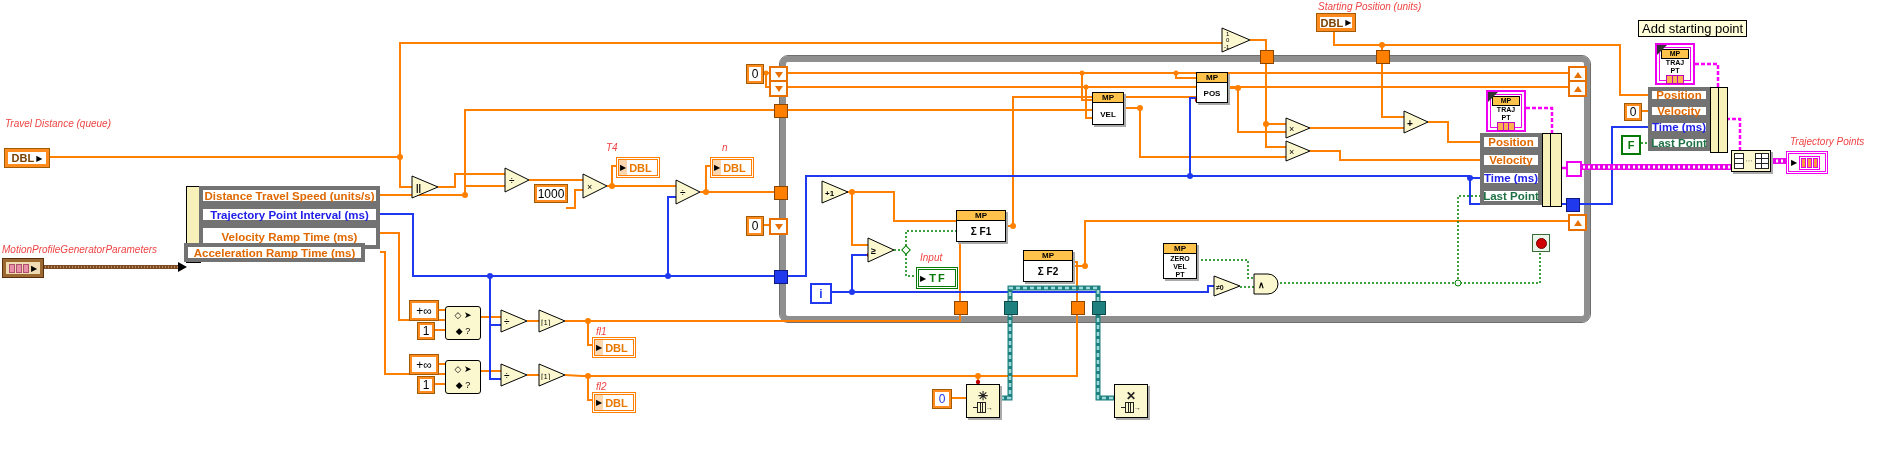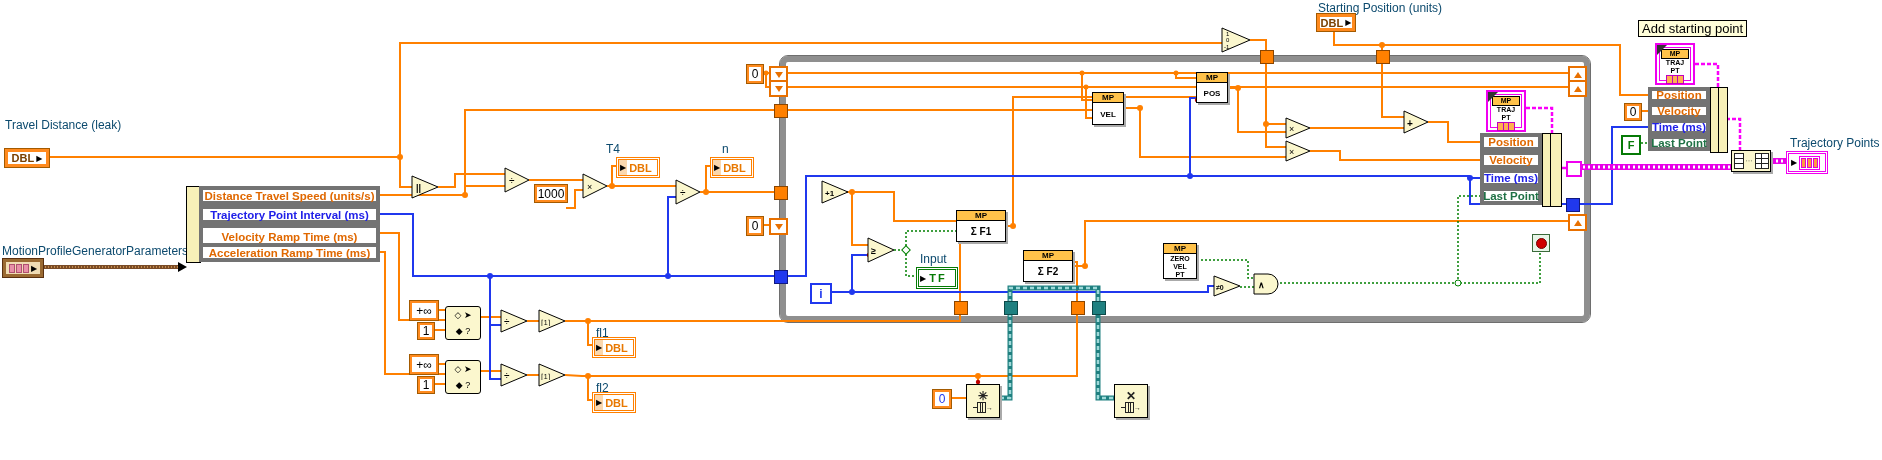--- a/index.html
+++ b/index.html
@@ -1,20 +1,20 @@
 <!DOCTYPE html>
 <html><head>
 <meta charset="utf-8">
 <style>
   html,body{margin:0;padding:0;background:#fff;}
   .stage{position:relative;width:1882px;height:460px;background:#fff;overflow:hidden;
          font-family:"Liberation Sans",sans-serif;}
   .abs{position:absolute;}
   svg{position:absolute;left:0;top:0;pointer-events:none;}
-  .plabel{font-size:12px;color:#0c4a6e;white-space:nowrap;}
+  .plabel{font-size:10px;color:#ef4444;white-space:nowrap;font-style:italic;}
   .freelabel{background:#FFFED9;border:1px solid #000;font-size:13px;color:#000;
              padding:0 3px;white-space:nowrap;line-height:15px;}
   
   .tdbl-c{border:1px solid #A35A00;box-shadow:inset 0 0 0 3px #FF8A1E;background:#fff;
           display:flex;align-items:center;justify-content:center;gap:2px;}
   .tdbl-c .dt{font-weight:bold;font-size:11px;color:#7A4000;}
   .tdbl-c .arr{color:#000;font-size:8px;}
   .tdbl-i{border:1px solid #FF8000;padding:1px;background:#fff;}
   .tdbl-i .inner{border:1px solid #FF8000;display:flex;align-items:center;height:100%;box-sizing:border-box;}
   .tdbl-i .arr{background:#FAD7AE;color:#000;font-size:8px;padding:0 1px;align-self:stretch;display:flex;align-items:center;}
@@ -281,37 +281,37 @@
       <text x="1226" y="42" font-size="6">0</text>
       <text x="1224" y="49" font-size="6">-1</text>
       <text x="1289" y="132" font-size="9">×</text>
       <text x="1289" y="155" font-size="9">×</text>
       <text x="1407" y="127" font-size="10" font-weight="bold">+</text>
       <text x="1216" y="290" font-size="7" font-weight="bold">≠0</text>
       <text x="1258" y="288" font-size="9" font-weight="bold">∧</text>
     </g>
   </svg>
 
-  <div class="abs plabel" style="left:5px;top:118px;">Travel Distance (leak)</div>
+  <div class="abs plabel" style="left:5px;top:118px;">Travel Distance (queue)</div>
   <div class="abs tdbl-c" style="left:4px;top:148px;width:44px;height:18px;">
     <span class="dt">DBL</span>
     <span class="arr">▶</span>
   </div>
 
   <div class="abs plabel" style="left:2px;top:244px;">MotionProfileGeneratorParameters</div>
   <div class="abs tclu" style="left:2px;top:258px;width:40px;height:18px;">
     <span class="cglyph"><span></span><span></span><span></span></span>
     <span class="arr">▶</span>
   </div>
 
   <div class="abs ubstrip" style="left:186px;top:186px;width:13px;height:75px;"></div>
   <div class="abs bnrow c-or" style="left:199px;top:186px;width:181px;height:19px;">Distance Travel Speed (units/s)</div>
   <div class="abs bnrow c-bl" style="left:199px;top:205px;width:181px;height:19px;">Trajectory Point Interval (ms)</div>
   <div class="abs bnrow c-or" style="left:199px;top:224px;width:181px;height:25px;">Velocity Ramp Time (ms)</div>
-  <div class="abs bnrow c-or" style="left:199px;top:243px;width:181px;height:19px;">Acceleration Ramp Time (ms)</div>
+  <div class="abs bnrow c-or" style="left:184px;top:243px;width:181px;height:19px;">Acceleration Ramp Time (ms)</div>
 
   <div class="abs const" style="left:534px;top:184px;width:32px;height:17px;">1000</div>
 
   <div class="abs plabel" style="left:606px;top:142px;">T4</div>
   <div class="abs tdbl-i" style="left:616px;top:157px;width:40px;height:17px;">
     <div class="inner">
         <span class="arr">▶</span>
     <span class="dt">DBL</span>
       </div>
   </div>

